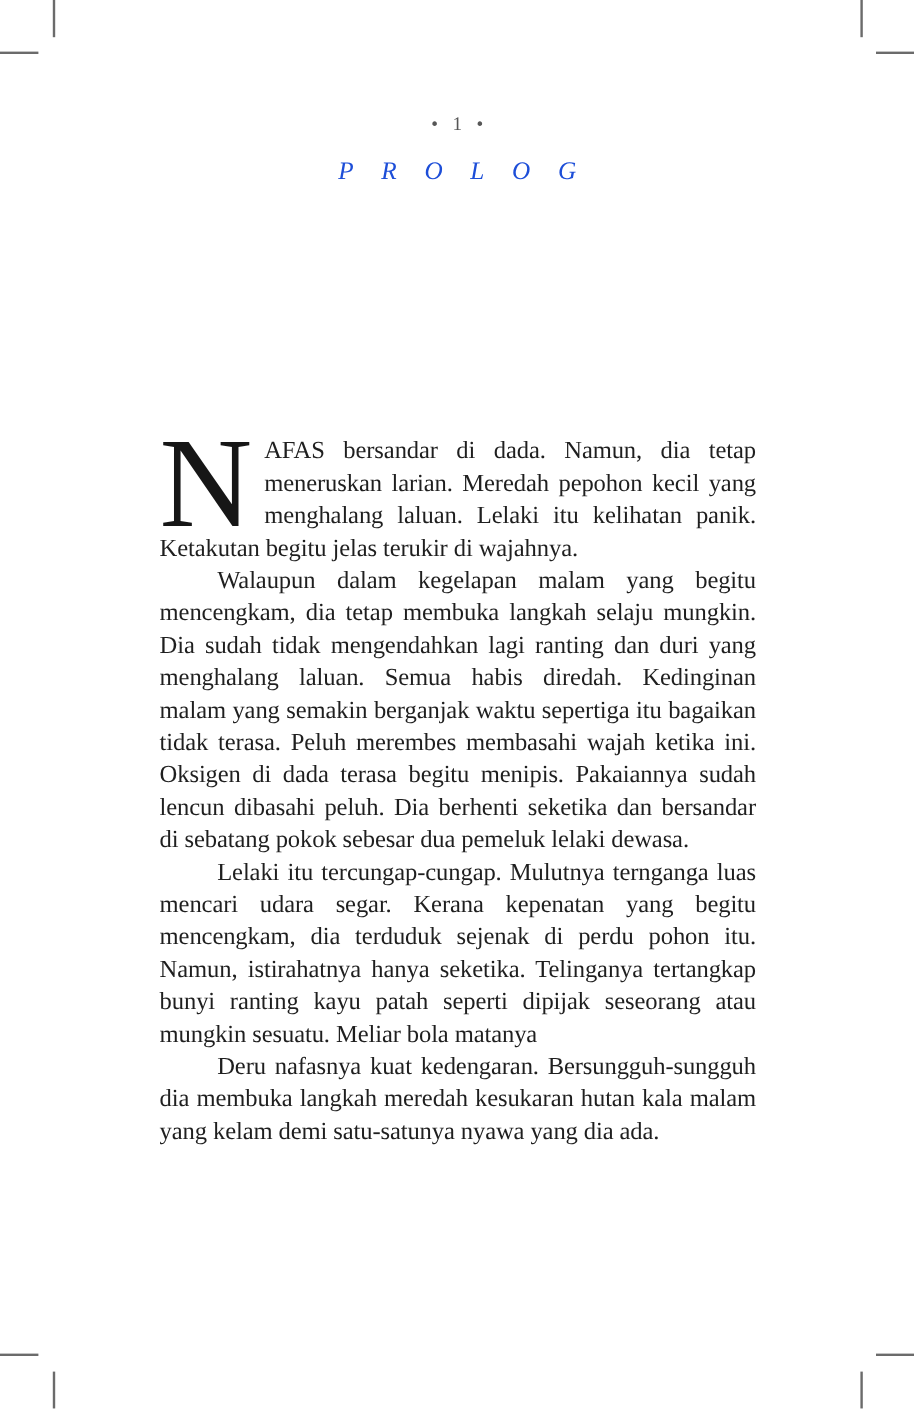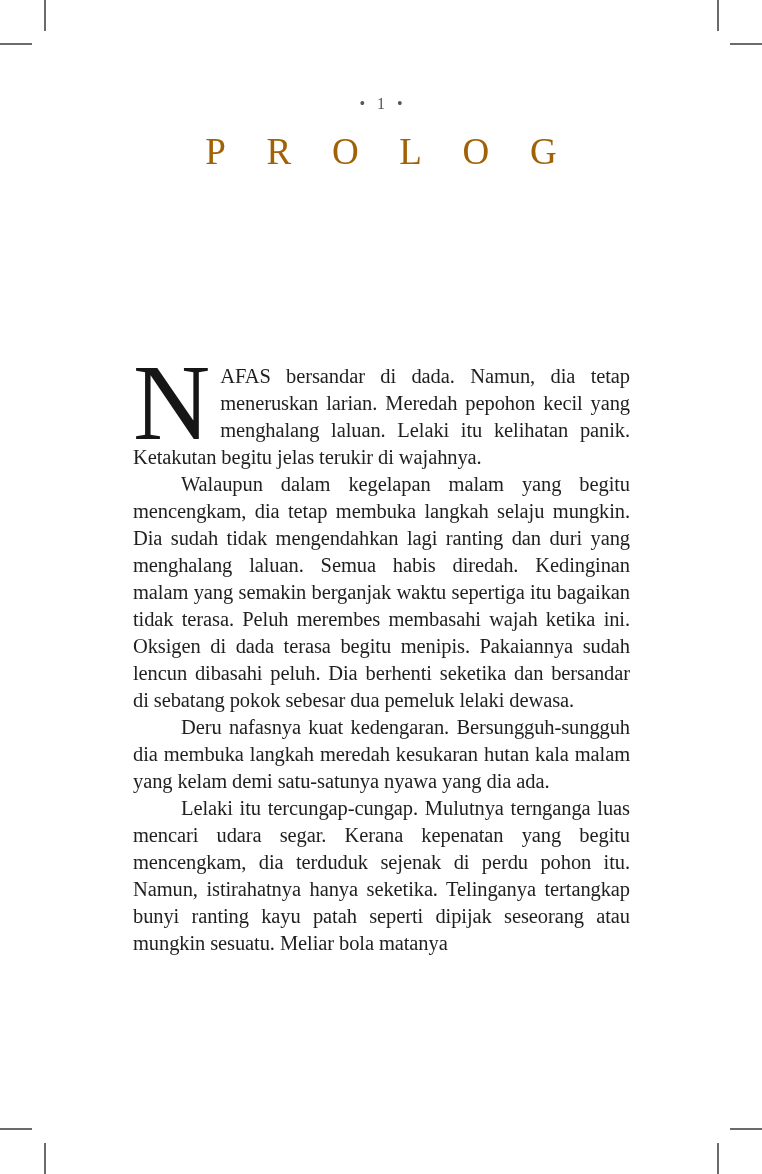--- a/index.html
+++ b/index.html
@@ -34,25 +34,26 @@
     color: #575757;
   }
   .folio span { margin-right: -4px; }
 
   .heading {
     position: absolute;
     top: 130px; left: 0; width: 100%;
     display: flex; justify-content: center;
   }
   .heading span {
-    font-size: 37px;
+    font-size: 21px;
     letter-spacing: 1.1em;
     margin-right: -1.1em;
-    color: #a16207;
+    color: #1d4ed8;
     white-space: nowrap;
+    font-style: italic;
   }
 
   .text-block {
     position: absolute;
     top: 363px; left: 133px; width: 497px;
     font-size: 20.5px;
     line-height: 27px;
     letter-spacing: -0.1px;
     color: #1f1f1f;
     text-align: justify;
@@ -88,17 +89,17 @@
     <span>• 1 •</span>
   </div>
 
   <div class="heading">
     <span>PROLOG</span>
   </div>
 
   <div class="text-block">
     <p class="first"><span class="dropcap">N</span><span class="lead">AFAS</span><span> bersandar di dada. Namun, dia tetap meneruskan larian. Meredah pepohon kecil yang menghalang laluan. Lelaki itu kelihatan panik. Ketakutan begitu jelas terukir di wajahnya.</span></p>
     <p><span>Walaupun dalam kegelapan malam yang begitu mencengkam, dia tetap membuka langkah selaju mungkin. Dia sudah tidak mengendahkan lagi ranting dan duri yang menghalang laluan. Semua habis diredah. Kedinginan malam yang semakin berganjak waktu sepertiga itu bagaikan tidak terasa. Peluh merembes membasahi wajah ketika ini. Oksigen di dada terasa begitu menipis. Pakaiannya sudah lencun dibasahi peluh. Dia berhenti seketika dan bersandar di sebatang pokok sebesar dua pemeluk lelaki dewasa.</span></p>
+    <p><span>Lelaki itu tercungap-cungap. Mulutnya ternganga luas mencari udara segar. Kerana kepenatan yang begitu mencengkam, dia terduduk sejenak di perdu pohon itu. Namun, istirahatnya hanya seketika. Telinganya tertangkap bunyi ranting kayu patah seperti dipijak seseorang atau mungkin sesuatu. Meliar bola matanya</span></p>
     <p><span>Deru nafasnya kuat kedengaran. Bersungguh-sungguh dia membuka langkah meredah kesukaran hutan kala malam yang kelam demi satu-satunya nyawa yang dia ada.</span></p>
-    <p><span>Lelaki itu tercungap-cungap. Mulutnya ternganga luas mencari udara segar. Kerana kepenatan yang begitu mencengkam, dia terduduk sejenak di perdu pohon itu. Namun, istirahatnya hanya seketika. Telinganya tertangkap bunyi ranting kayu patah seperti dipijak seseorang atau mungkin sesuatu. Meliar bola matanya</span></p>
   </div>
 
 </div>
 
 </body></html>

